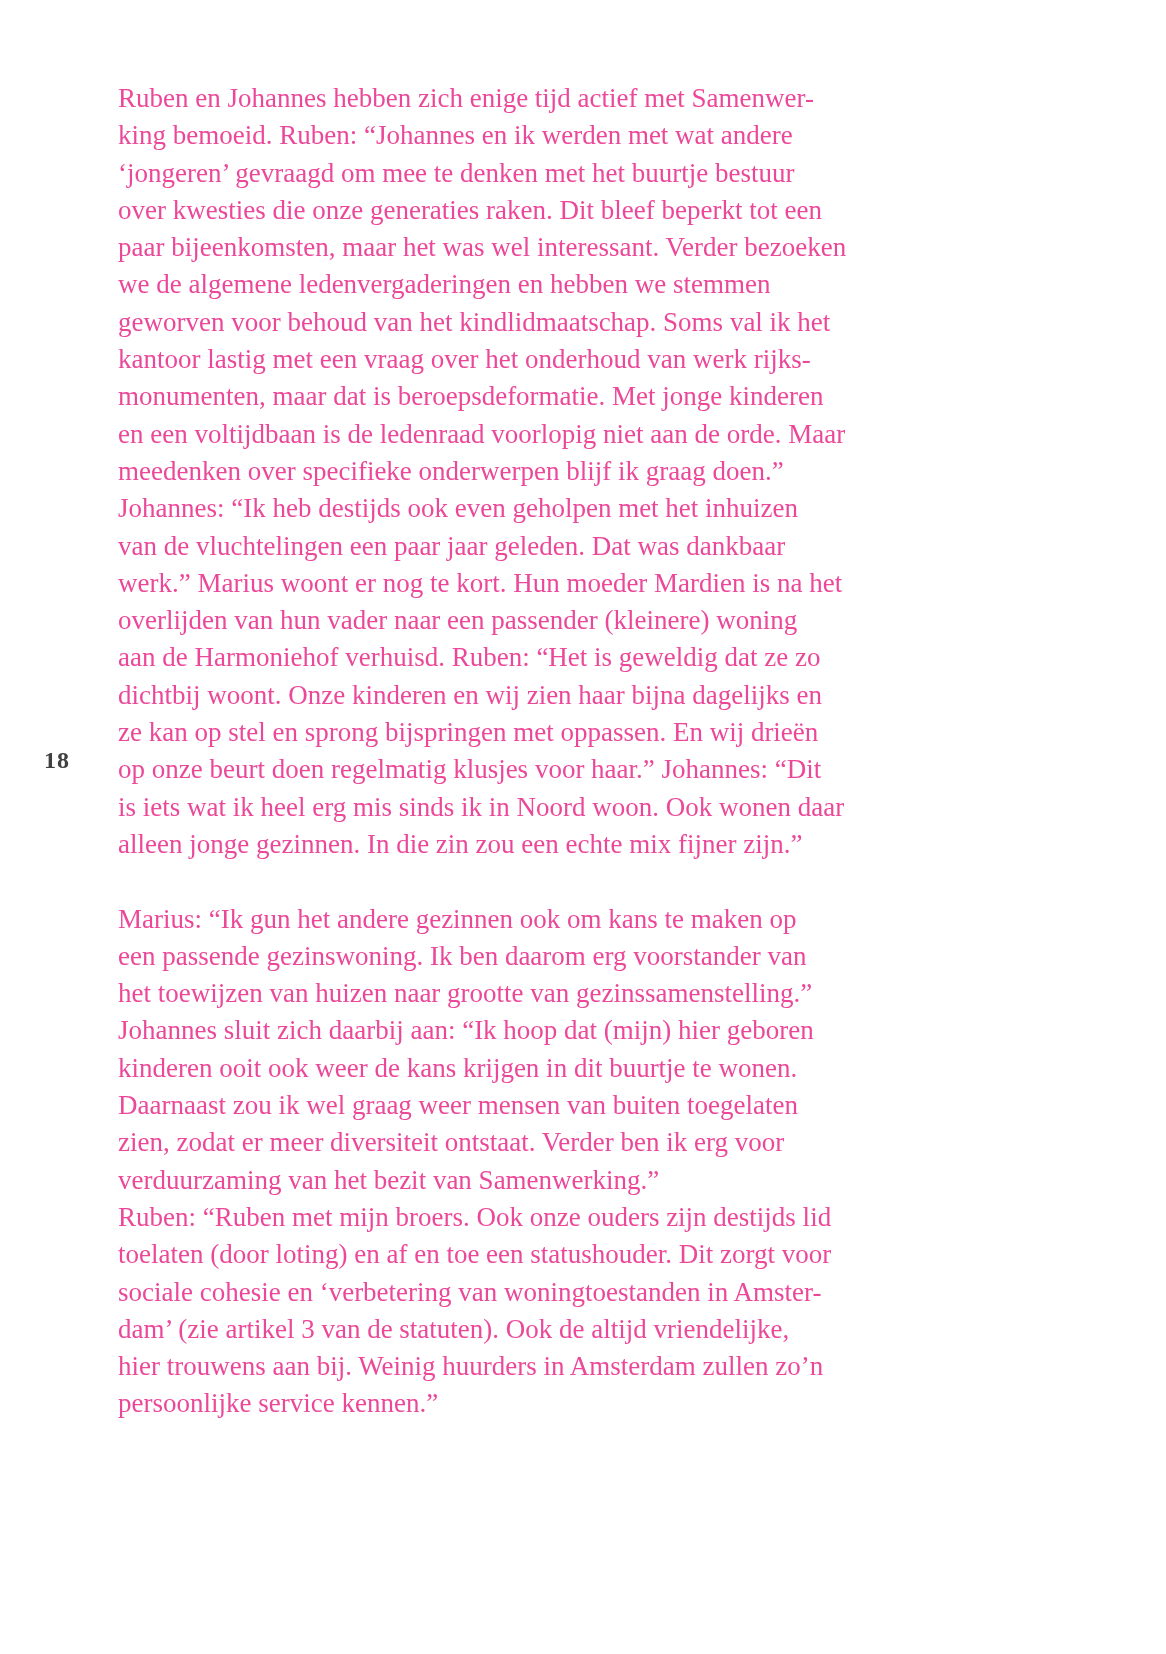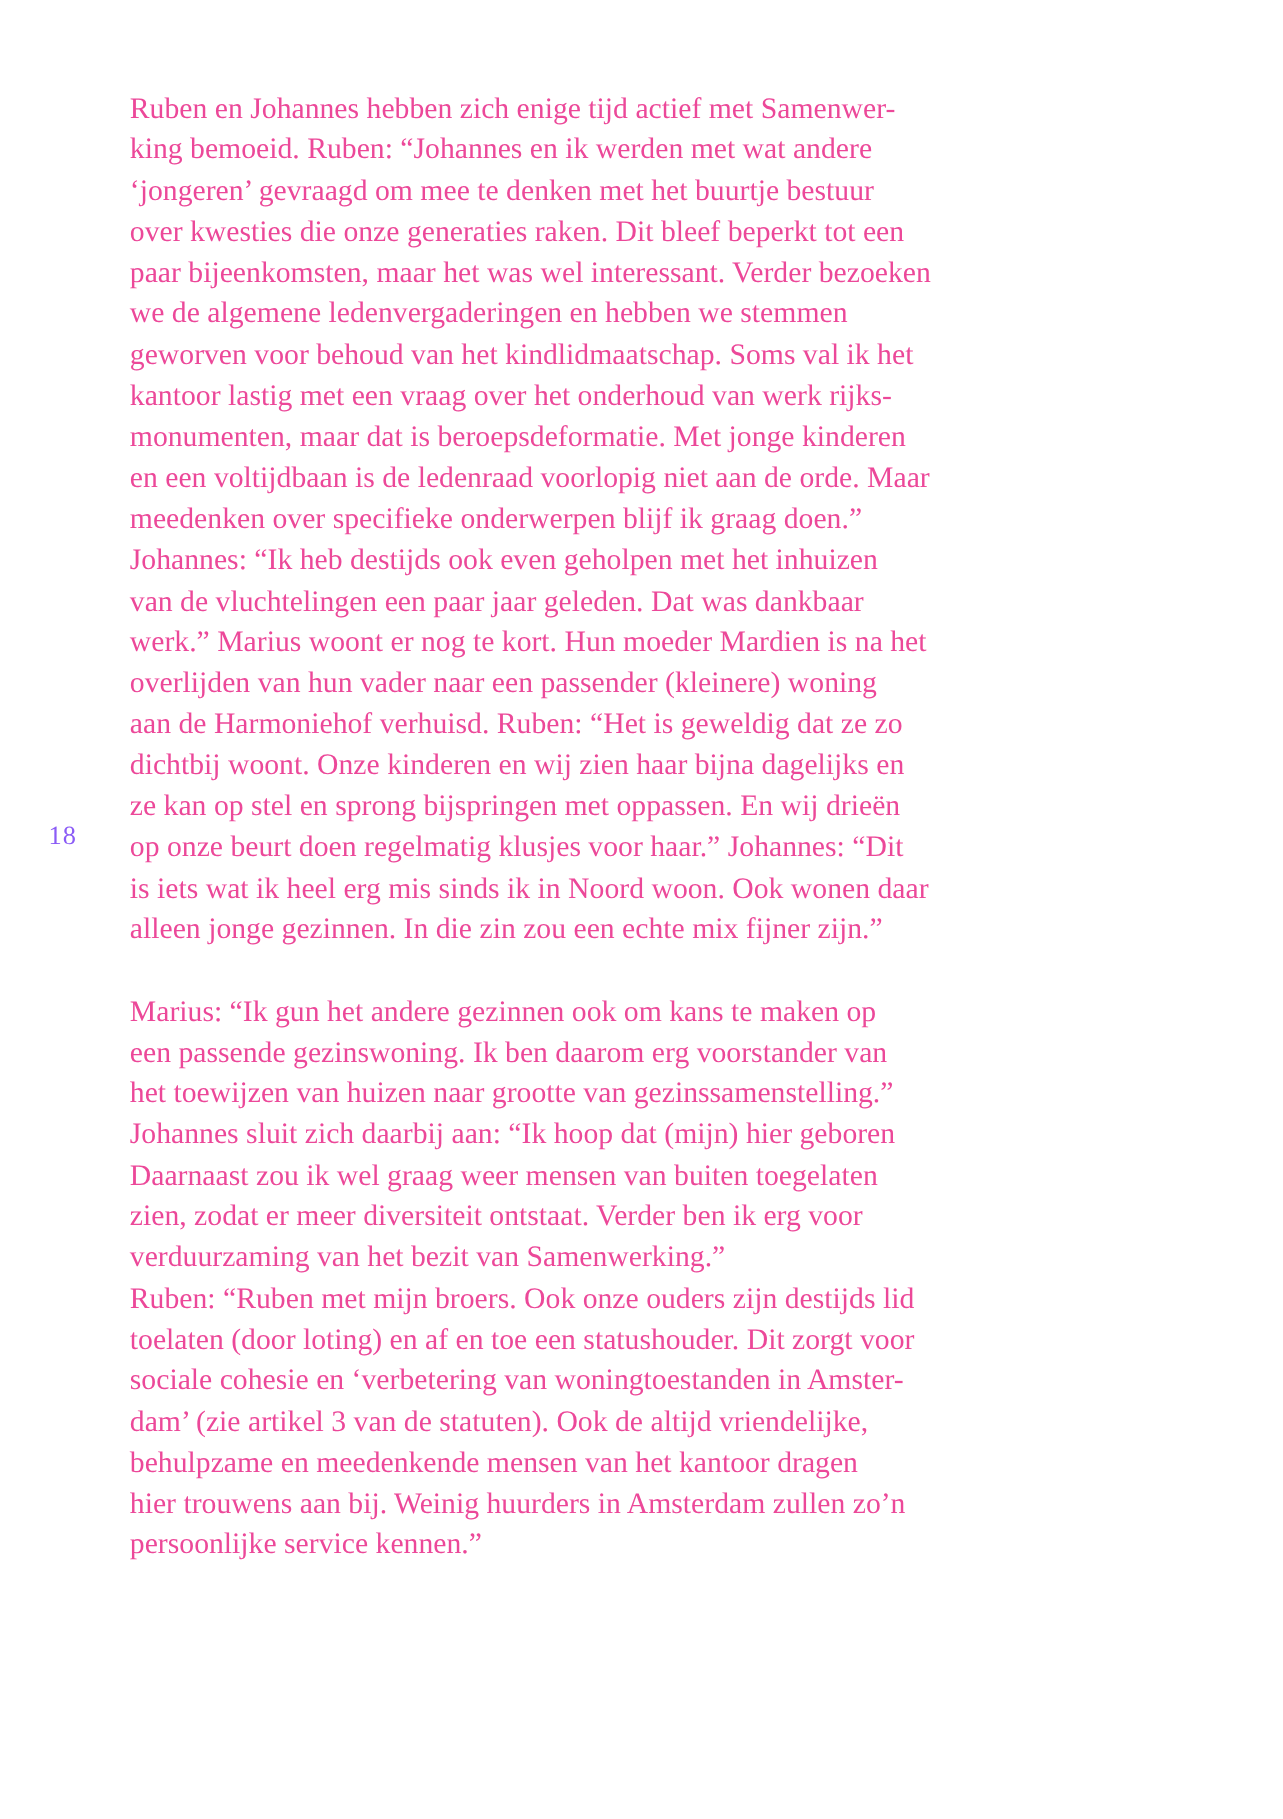--- a/index.html
+++ b/index.html
@@ -41,21 +41,21 @@
       height: 37.3px;
     }
     .spacer {
       display: block;
       height: 37.3px;
     }
   </style>
 </head>
 <body>
 
-<div class="page-number" style="color: #8b5cf6;">18</div>
+<div class="page-number" style="color: #404040; font-weight: bold;">18</div>
 
 <div class="text-block">
   <div>
     <span class="line">Ruben en Johannes hebben zich enige tijd actief met Samenwer-</span>
     <span class="line">king bemoeid. Ruben: “Johannes en ik werden met wat andere</span>
     <span class="line">‘jongeren’ gevraagd om mee te denken met het buurtje bestuur</span>
     <span class="line">over kwesties die onze generaties raken. Dit bleef beperkt tot een</span>
     <span class="line">paar bijeenkomsten, maar het was wel interessant. Verder bezoeken</span>
     <span class="line">we de algemene ledenvergaderingen en hebben we stemmen</span>
     <span class="line">geworven voor behoud van het kindlidmaatschap. Soms val ik het</span>
@@ -75,24 +75,24 @@
     <span class="line">alleen jonge gezinnen. In die zin zou een echte mix fijner zijn.”</span>
   </div>
 
   <span class="spacer"></span>
 
   <div>
     <span class="line">Marius: “Ik gun het andere gezinnen ook om kans te maken op</span>
     <span class="line">een passende gezinswoning. Ik ben daarom erg voorstander van</span>
     <span class="line">het toewijzen van huizen naar grootte van gezinssamenstelling.”</span>
     <span class="line">Johannes sluit zich daarbij aan: “Ik hoop dat (mijn) hier geboren</span>
+    <span class="line">kinderen ooit ook weer de kans krijgen in dit buurtje te wonen.</span>
     <span class="line">Daarnaast zou ik wel graag weer mensen van buiten toegelaten</span>
     <span class="line">zien, zodat er meer diversiteit ontstaat. Verder ben ik erg voor</span>
     <span class="line">verduurzaming van het bezit van Samenwerking.”</span>
     <span class="line">Ruben: “Ruben met mijn broers. Ook onze ouders zijn destijds lid</span>
     <span class="line">toelaten (door loting) en af en toe een statushouder. Dit zorgt voor</span>
     <span class="line">sociale cohesie en ‘verbetering van woningtoestanden in Amster-</span>
     <span class="line">dam’ (zie artikel 3 van de statuten). Ook de altijd vriendelijke,</span>
-    <span class="line">behulpzame en meedenkende mensen van het kantoor dragen</span>
     <span class="line">hier trouwens aan bij. Weinig huurders in Amsterdam zullen zo’n</span>
     <span class="line">persoonlijke service kennen.”</span>
   </div>
 </div>
 
 </body></html>

